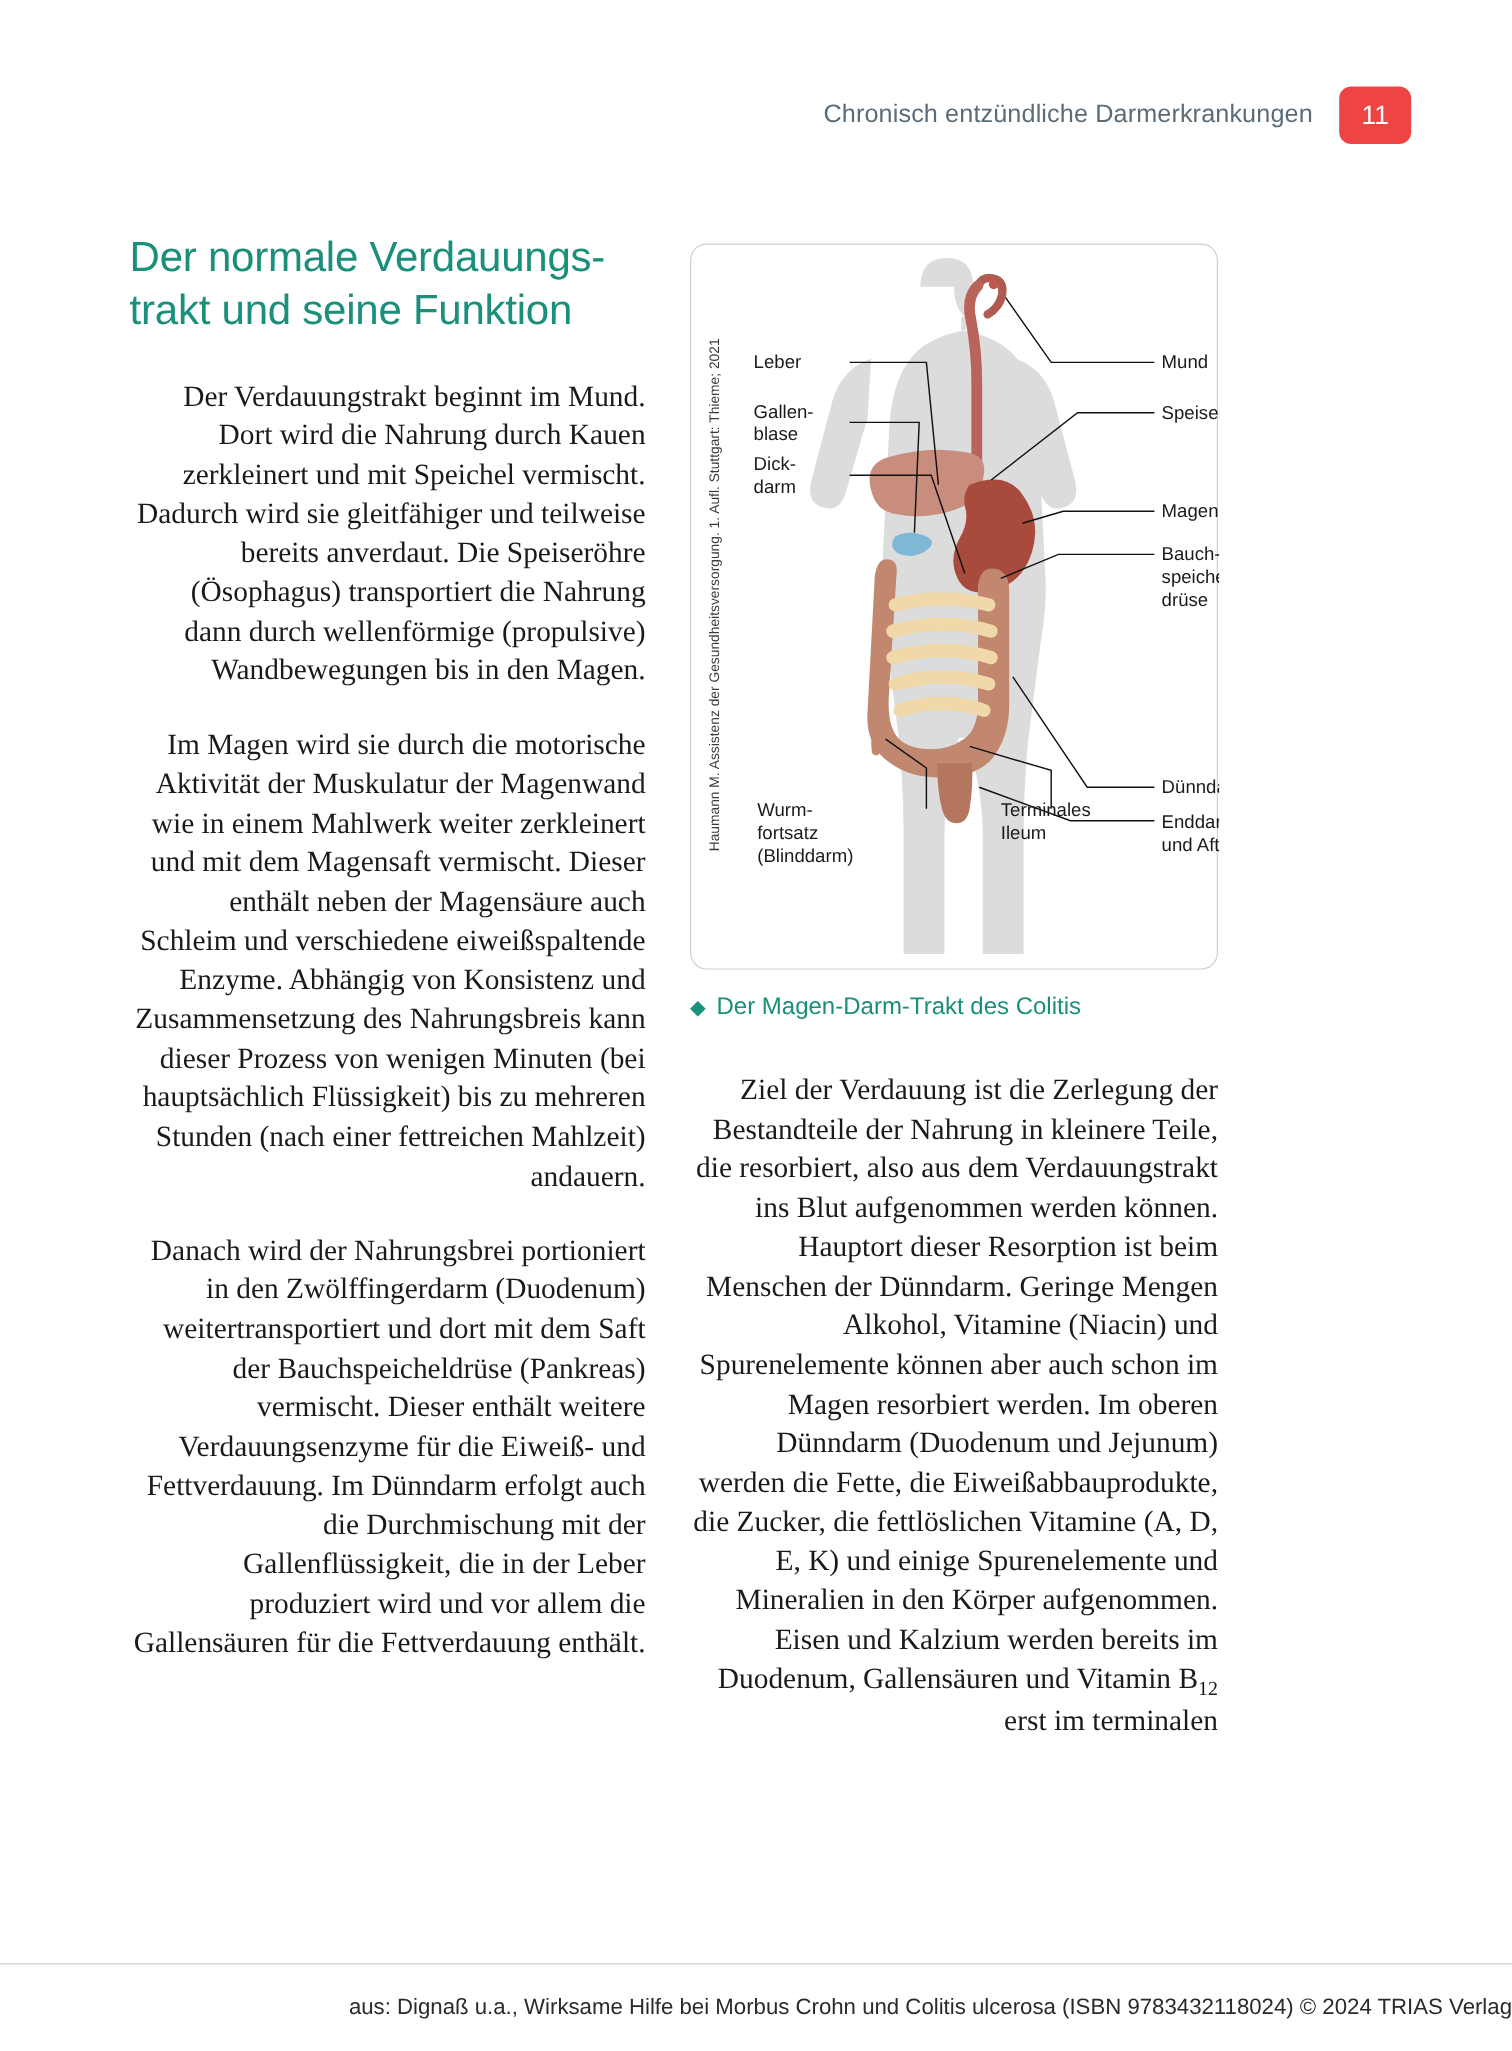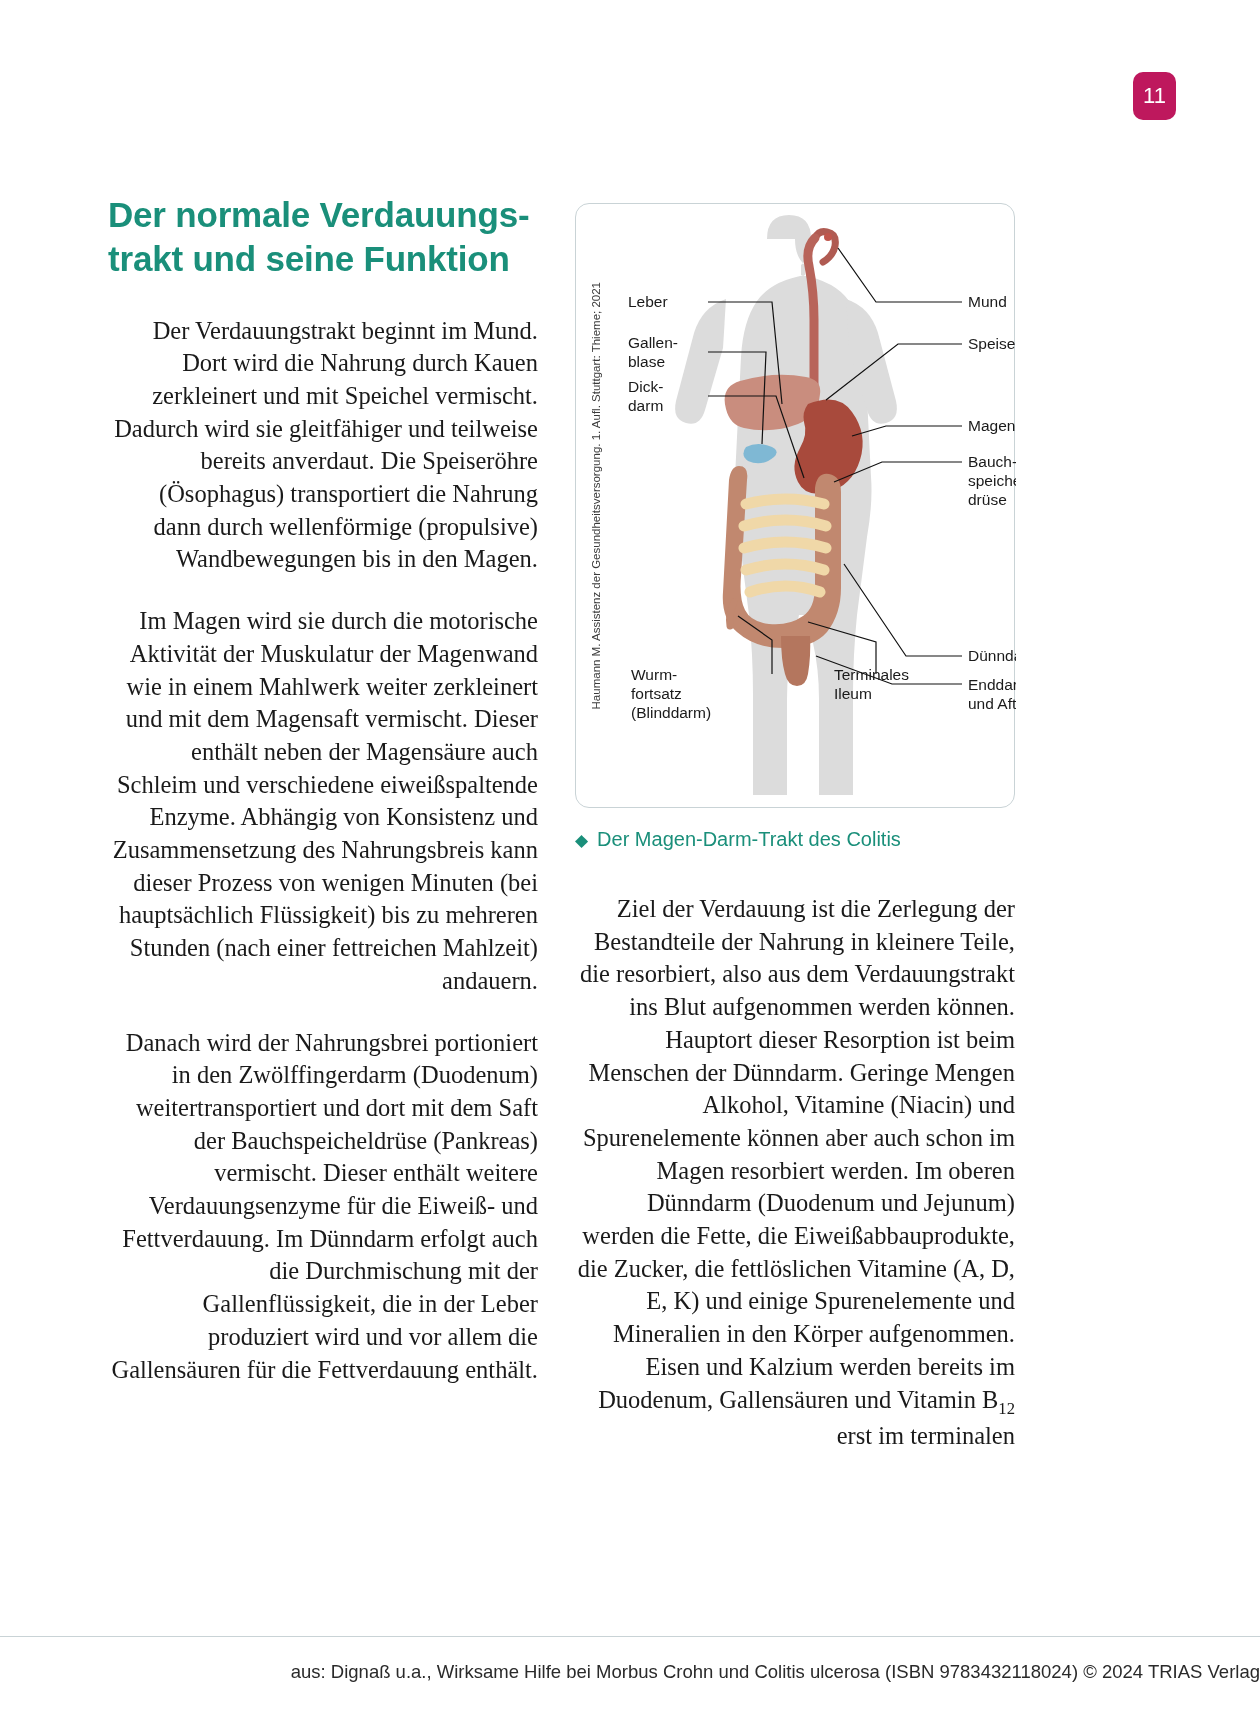--- a/index.html
+++ b/index.html
@@ -25,24 +25,24 @@
     align-items: center;
     gap: 22px;
   }
   .header-title {
     font-family: "Liberation Sans", sans-serif;
     font-size: 21px;
     color: #5b6b78;
     letter-spacing: 0.1px;
   }
   .page-number-badge {
-    width: 43px;
+    width: 60px;
     height: 48px;
     border-radius: 10px;
-    background: #be185d;
+    background: #ef4444;
     color: #ffffff;
     font-family: "Liberation Sans", sans-serif;
     font-size: 22px;
     display: flex;
     align-items: center;
     justify-content: center;
   }
 
   
   .col-left {
@@ -53,21 +53,21 @@
   }
   .col-right {
     position: absolute;
     left: 575px;
     top: 203px;
     width: 440px;
   }
 
   h1.section-title {
     font-family: "Liberation Sans", sans-serif;
-    font-weight: bold;
+    font-weight: normal;
     font-size: 35px;
     line-height: 1.25;
     color: #1a8f7a;
     margin: 0 0 34px 0;
     letter-spacing: -0.2px;
   }
 
   p.body-text {
     font-size: 24.5px;
     line-height: 1.335;
@@ -147,20 +147,21 @@
   .lbl {
     font-family: "Liberation Sans", sans-serif;
     font-size: 15.5px;
     fill: #1a1a1a;
   }
 </style>
 </head>
 <body>
 
 <div class="page-header">
+  <span class="header-title">Chronisch entzündliche Darmerkrankungen</span>
   <span class="page-number-badge">11</span>
 </div>
 
 <div class="col-left">
   <h1 class="section-title">Der normale Verdauungs-
 trakt und seine Funktion</h1>
   <p class="body-text">Der Verdauungstrakt beginnt im Mund. Dort wird die Nahrung durch Kauen zerkleinert und mit Speichel vermischt. Dadurch wird sie gleitfähiger und teilweise bereits anverdaut. Die Speiseröhre (Ösophagus) transportiert die Nahrung dann durch wellenförmige (propulsive) Wandbewegungen bis in den Magen.</p>
   <p class="body-text">Im Magen wird sie durch die motorische Aktivität der Muskulatur der Magenwand wie in einem Mahlwerk weiter zerkleinert und mit dem Magensaft vermischt. Dieser enthält neben der Magensäure auch Schleim und verschiedene eiweißspaltende Enzyme. Abhängig von Konsistenz und Zusammensetzung des Nahrungsbreis kann dieser Prozess von wenigen Minuten (bei hauptsächlich Flüssigkeit) bis zu mehreren Stunden (nach einer fettreichen Mahlzeit) andauern.</p>
   <p class="body-text">Danach wird der Nahrungsbrei portioniert in den Zwölffingerdarm (Duodenum) weitertransportiert und dort mit dem Saft der Bauchspeicheldrüse (Pankreas) vermischt. Dieser enthält weitere Verdauungsenzyme für die Eiweiß- und Fettverdauung. Im Dünndarm erfolgt auch die Durchmischung mit der Gallenflüssigkeit, die in der Leber produziert wird und vor allem die Gallensäuren für die Fettverdauung enthält.</p>
 </div>

